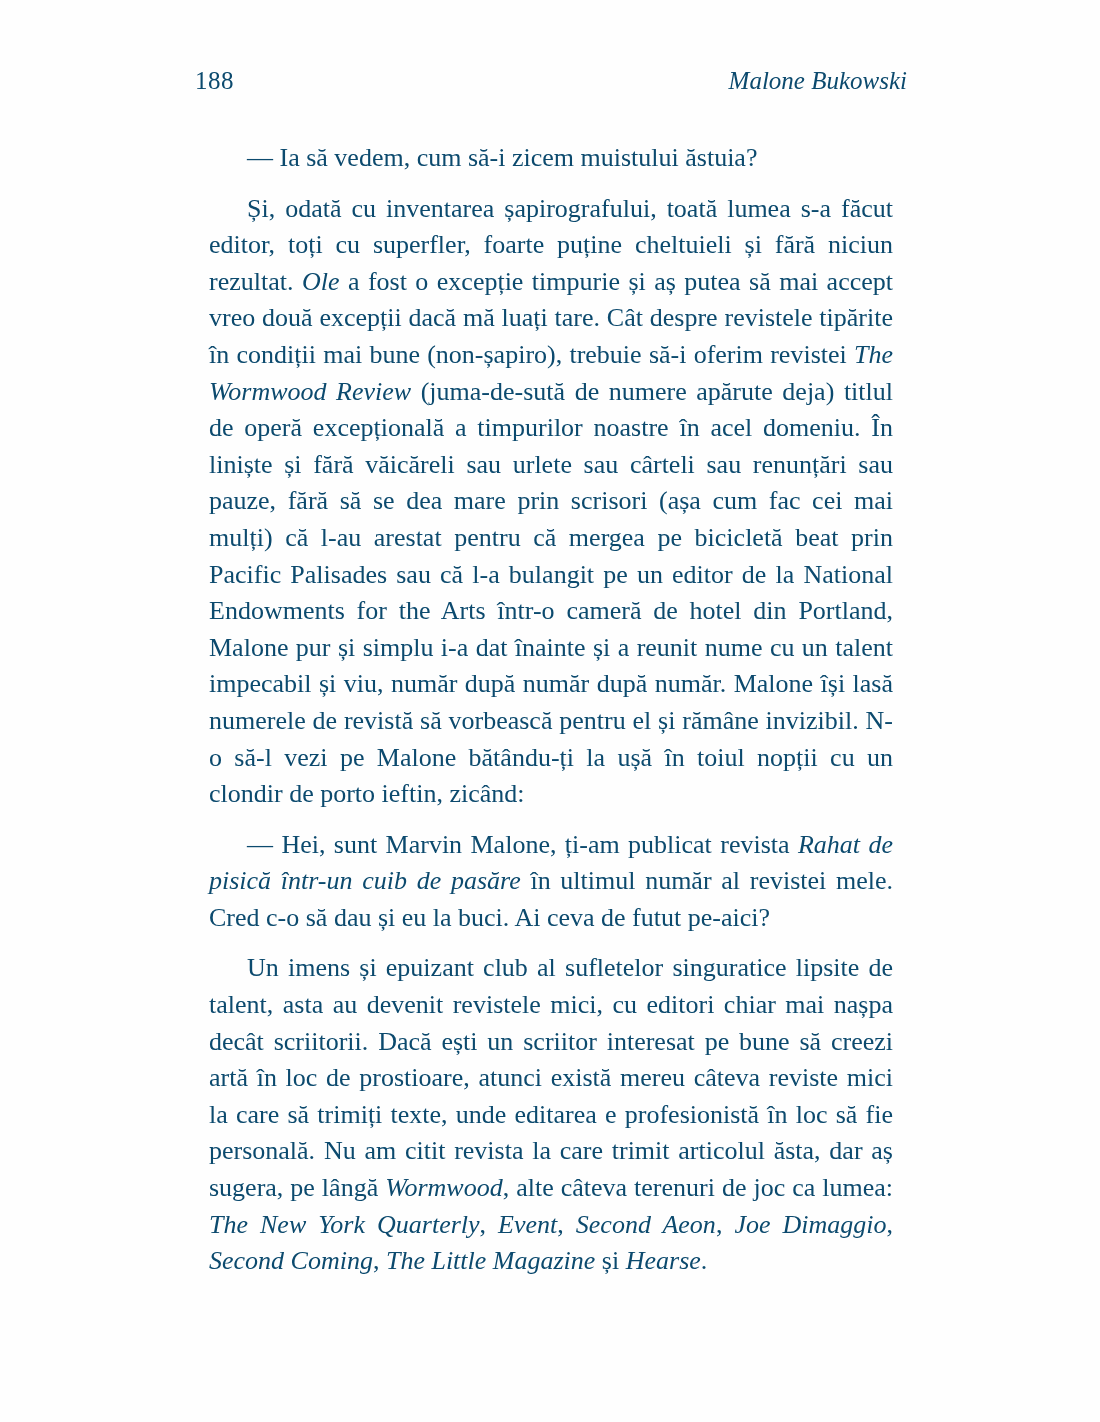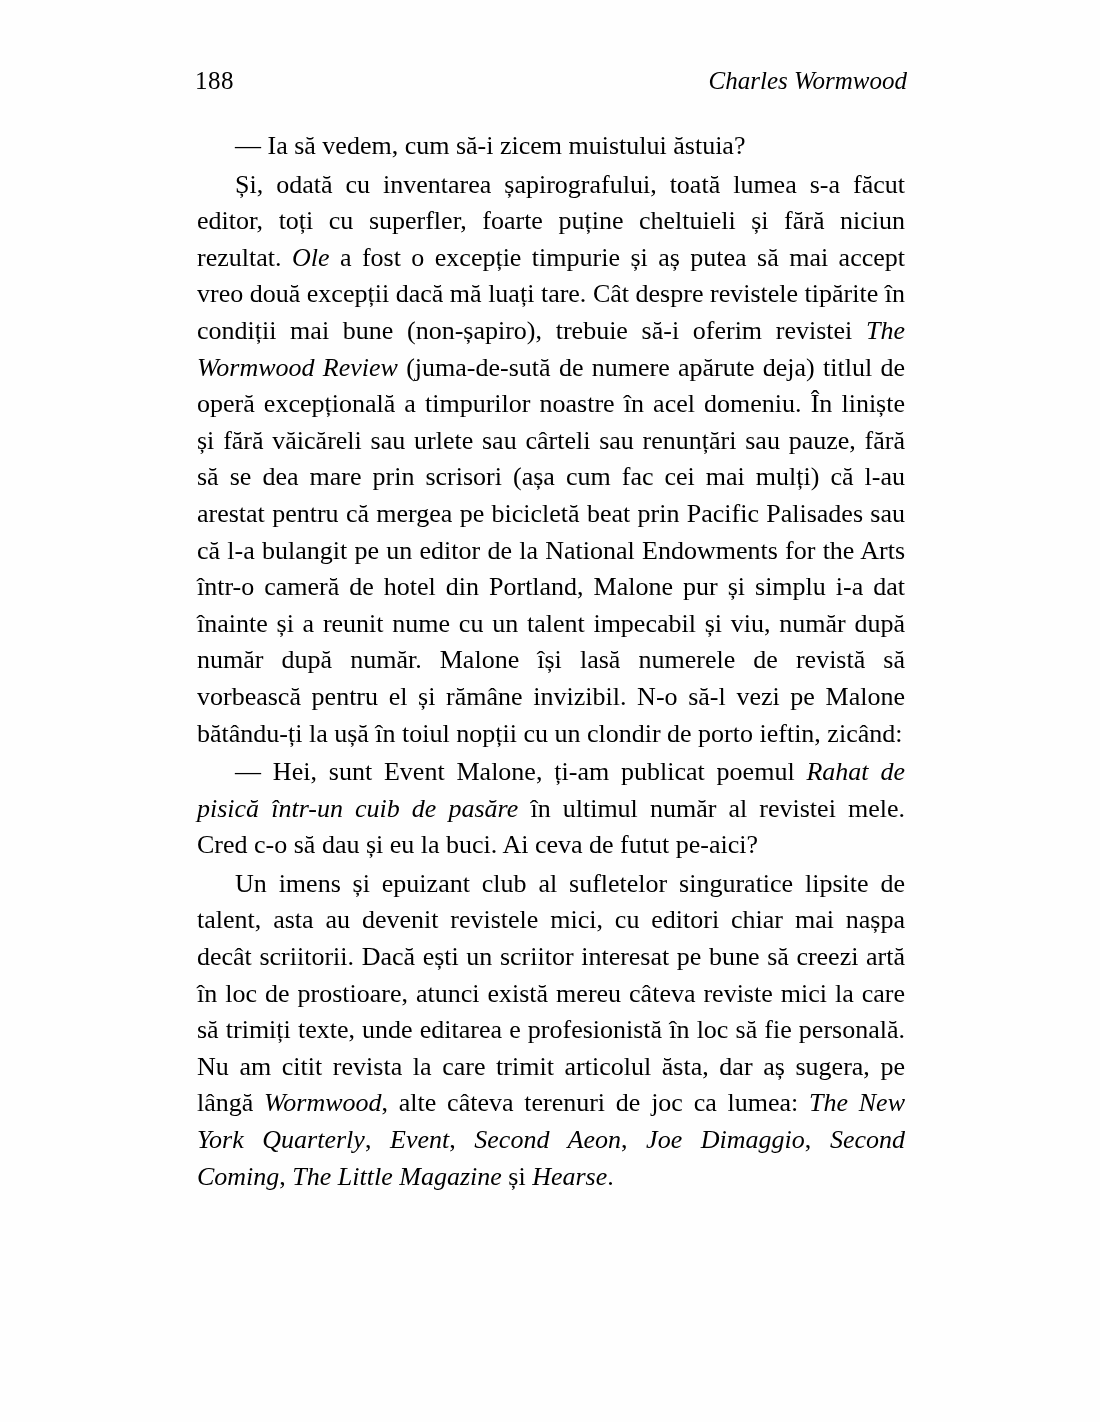--- a/index.html
+++ b/index.html
@@ -6,21 +6,21 @@
     margin: 0;
     padding: 0;
     background: #e8e8e8;
   }
   .page {
     position: relative;
     width: 1100px;
     height: 1422px;
     margin: 0 auto;
     background: #fefefe;
-    color: #000000;
+    color: #0c4a6e;
     font-family: "Liberation Serif", "DejaVu Serif", serif;
     overflow: hidden;
   }
   .running-header {
     position: absolute;
     top: 66px;
     left: 195px;
     width: 712px;
     display: flex;
     justify-content: space-between;
@@ -39,35 +39,35 @@
     position: absolute;
     top: 126px;
     left: 195px;
     width: 712px;
     font-size: 26px;
     line-height: 36.6px;
     text-align: justify;
     text-justify: inter-word;
   }
   .para {
-    margin: 2px;
+    margin: 14px;
     padding: 0;
     text-indent: 38px;
   }
   .para em {
   }
 </style>
 </head>
 <body>
 
 <div class="page">
   <header class="running-header">
     <span class="page-number">188</span>
-    <span class="running-head">Charles Wormwood</span>
+    <span class="running-head">Malone Bukowski</span>
   </header>
 
   <main class="text-block">
       <p class="para"><span>— Ia să vedem, cum să-i zicem muistului ăstuia?</span></p>
       <p class="para"><span>Și, odată cu inventarea șapirografului, toată lumea s-a făcut editor, toți cu superfler, foarte puține cheltuieli și fără niciun rezultat. </span><em>Ole</em><span> a fost o excepție timpurie și aș putea să mai accept vreo două excepții dacă mă luați tare. Cât despre revistele tipărite în condiții mai bune (non-șapiro), trebuie să-i oferim revistei </span><em>The Wormwood Review</em><span> (juma-de-sută de numere apărute deja) titlul de operă excepțională a timpurilor noastre în acel domeniu. În liniște și fără văicăreli sau urlete sau cârteli sau renunțări sau pauze, fără să se dea mare prin scrisori (așa cum fac cei mai mulți) că l-au arestat pentru că mergea pe bicicletă beat prin Pacific Palisades sau că l-a bulangit pe un editor de la National Endowments for the Arts într-o cameră de hotel din Portland, Malone pur și simplu i-a dat înainte și a reunit nume cu un talent impecabil și viu, număr după număr după număr. Malone își lasă numerele de revistă să vorbească pentru el și rămâne invizibil. N-o să-l vezi pe Malone bătându-ți la ușă în toiul nopții cu un clondir de porto ieftin, zicând:</span></p>
-      <p class="para"><span>— Hei, sunt Event Malone, ți-am publicat poemul </span><em>Rahat de pisică într-un cuib de pasăre</em><span> în ultimul număr al revistei mele. Cred c-o să dau și eu la buci. Ai ceva de futut pe-aici?</span></p>
+      <p class="para"><span>— Hei, sunt Marvin Malone, ți-am publicat revista </span><em>Rahat de pisică într-un cuib de pasăre</em><span> în ultimul număr al revistei mele. Cred c-o să dau și eu la buci. Ai ceva de futut pe-aici?</span></p>
       <p class="para"><span>Un imens și epuizant club al sufletelor singuratice lipsite de talent, asta au devenit revistele mici, cu editori chiar mai nașpa decât scriitorii. Dacă ești un scriitor interesat pe bune să creezi artă în loc de prostioare, atunci există mereu câteva reviste mici la care să trimiți texte, unde editarea e profesionistă în loc să fie personală. Nu am citit revista la care trimit articolul ăsta, dar aș sugera, pe lângă </span><em>Wormwood</em><span>, alte câteva terenuri de joc ca lumea: </span><em>The New York Quarterly</em><span>, </span><em>Event</em><span>, </span><em>Second Aeon</em><span>, </span><em>Joe Dimaggio</em><span>, </span><em>Second Coming</em><span>, </span><em>The Little Magazine</em><span> și </span><em>Hearse</em><span>.</span></p>
     </main>
 </div>
 
 </body></html>

